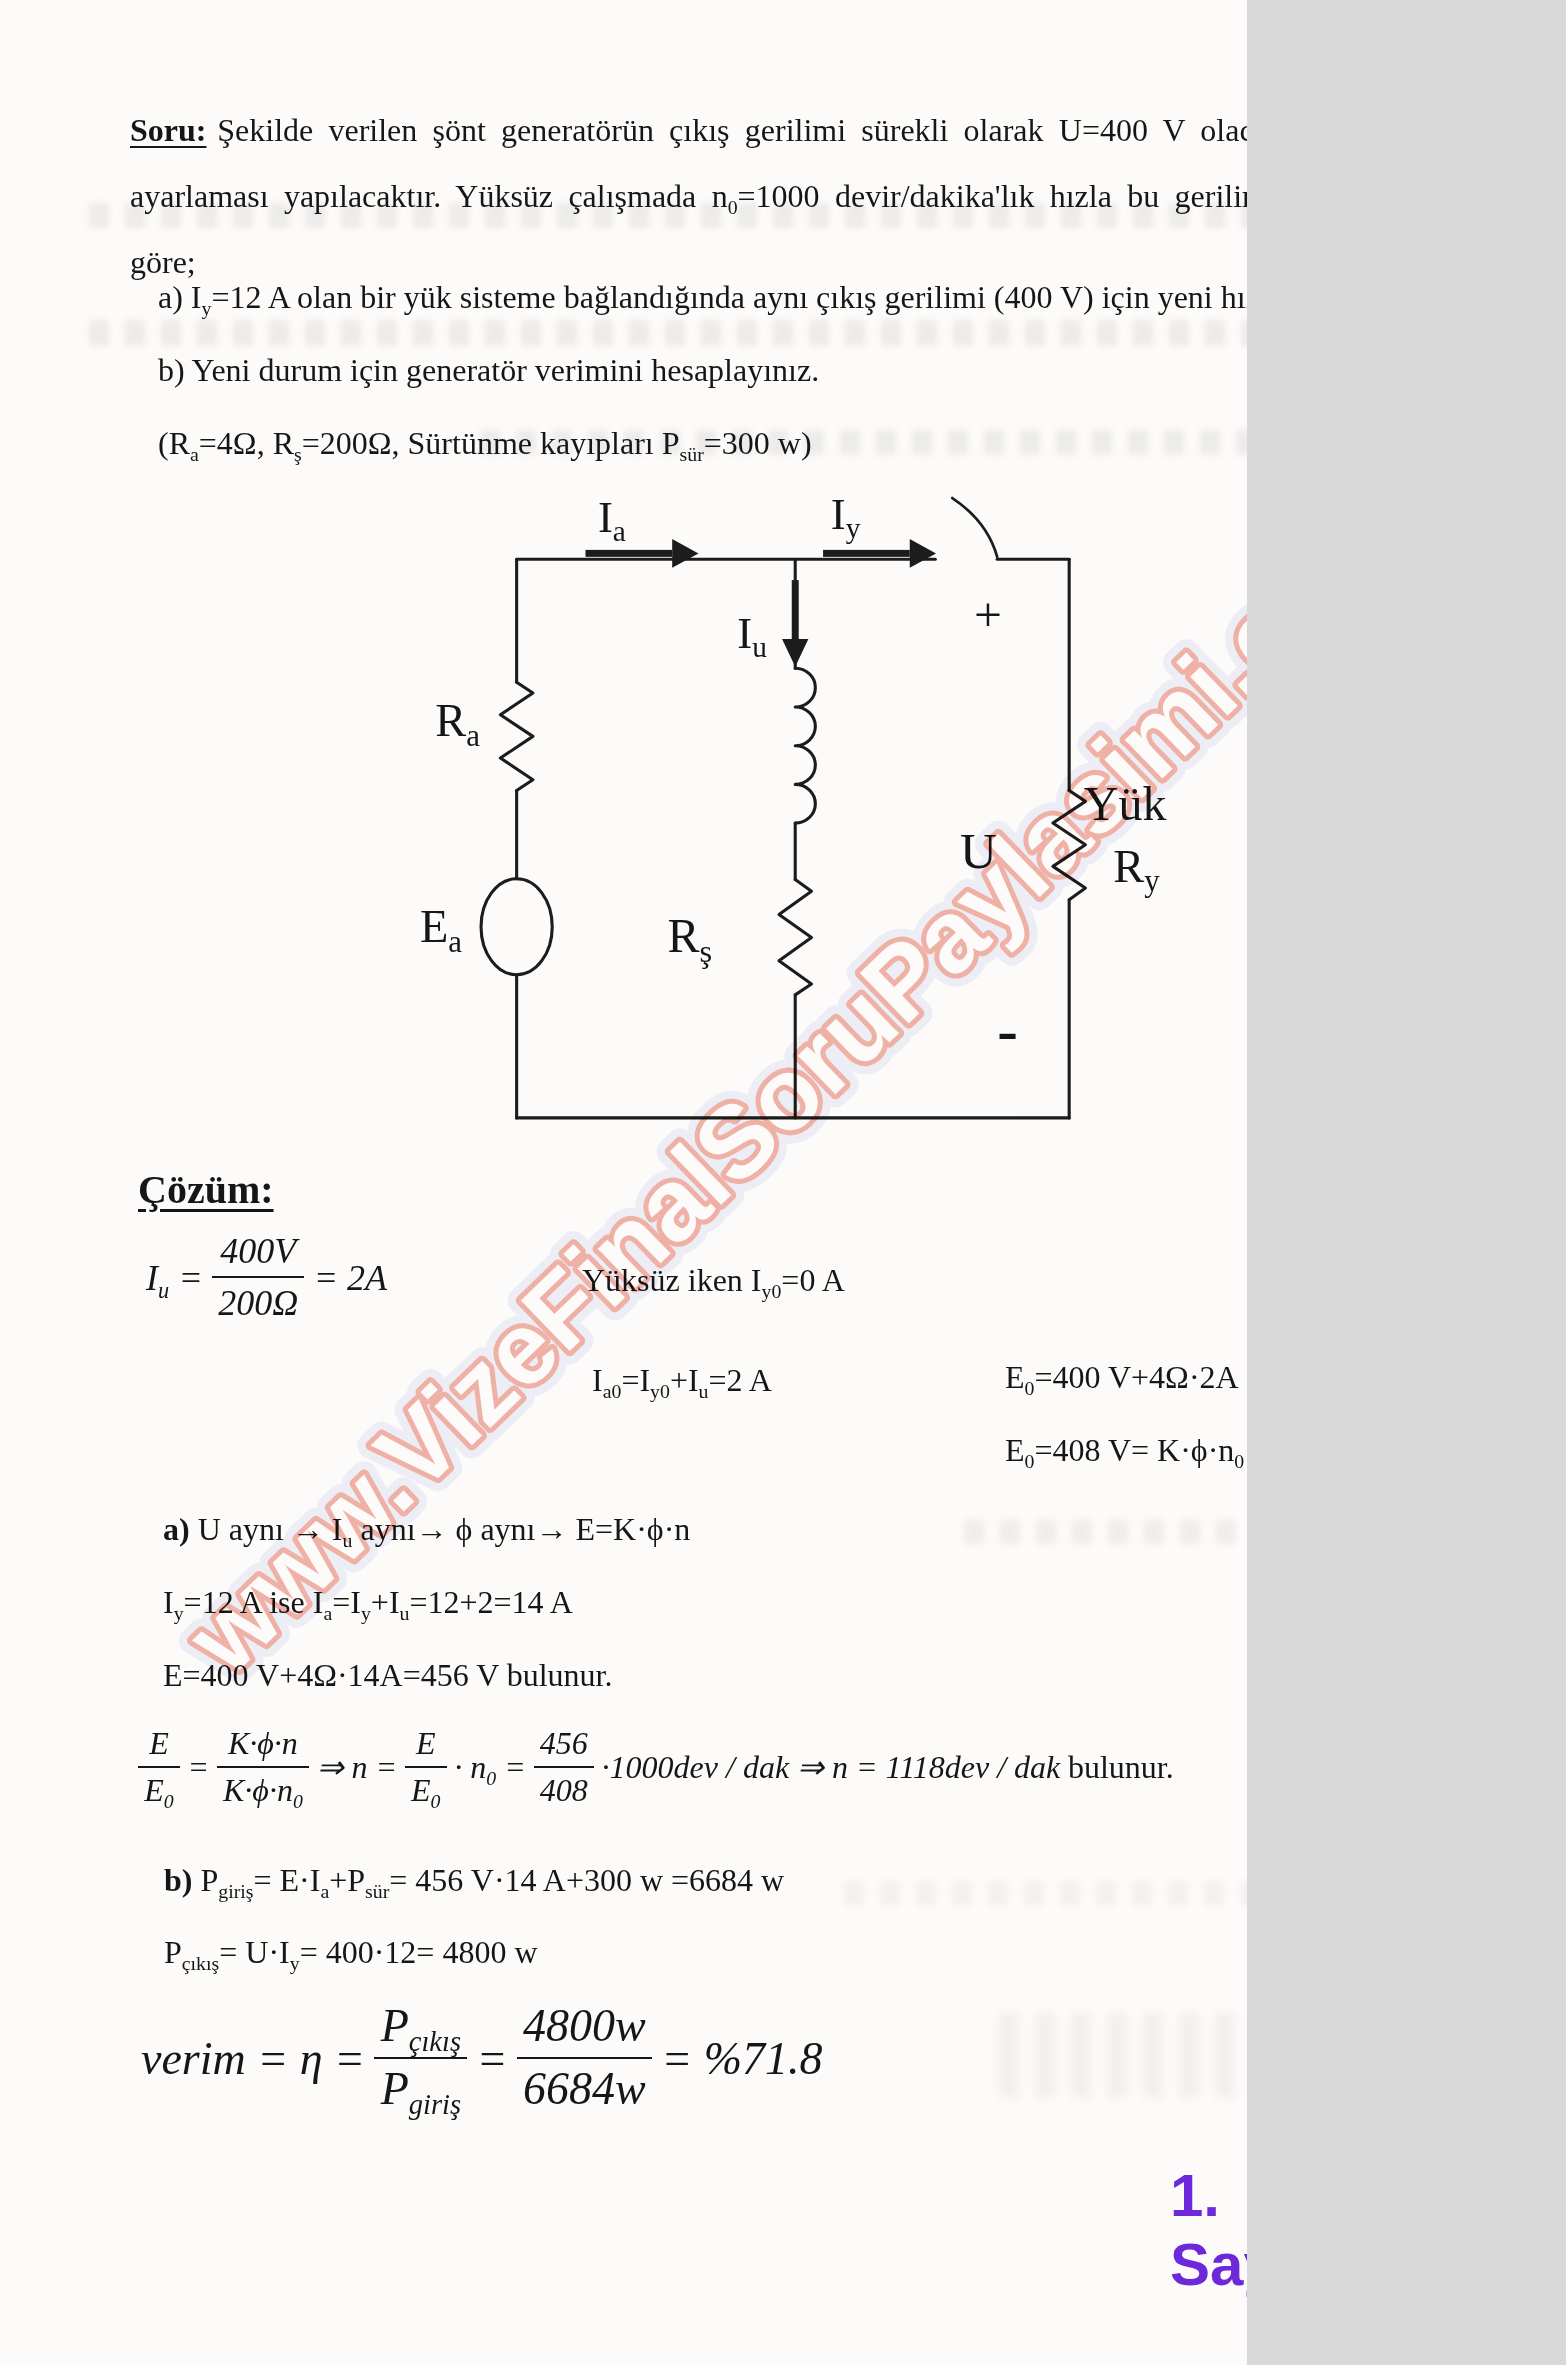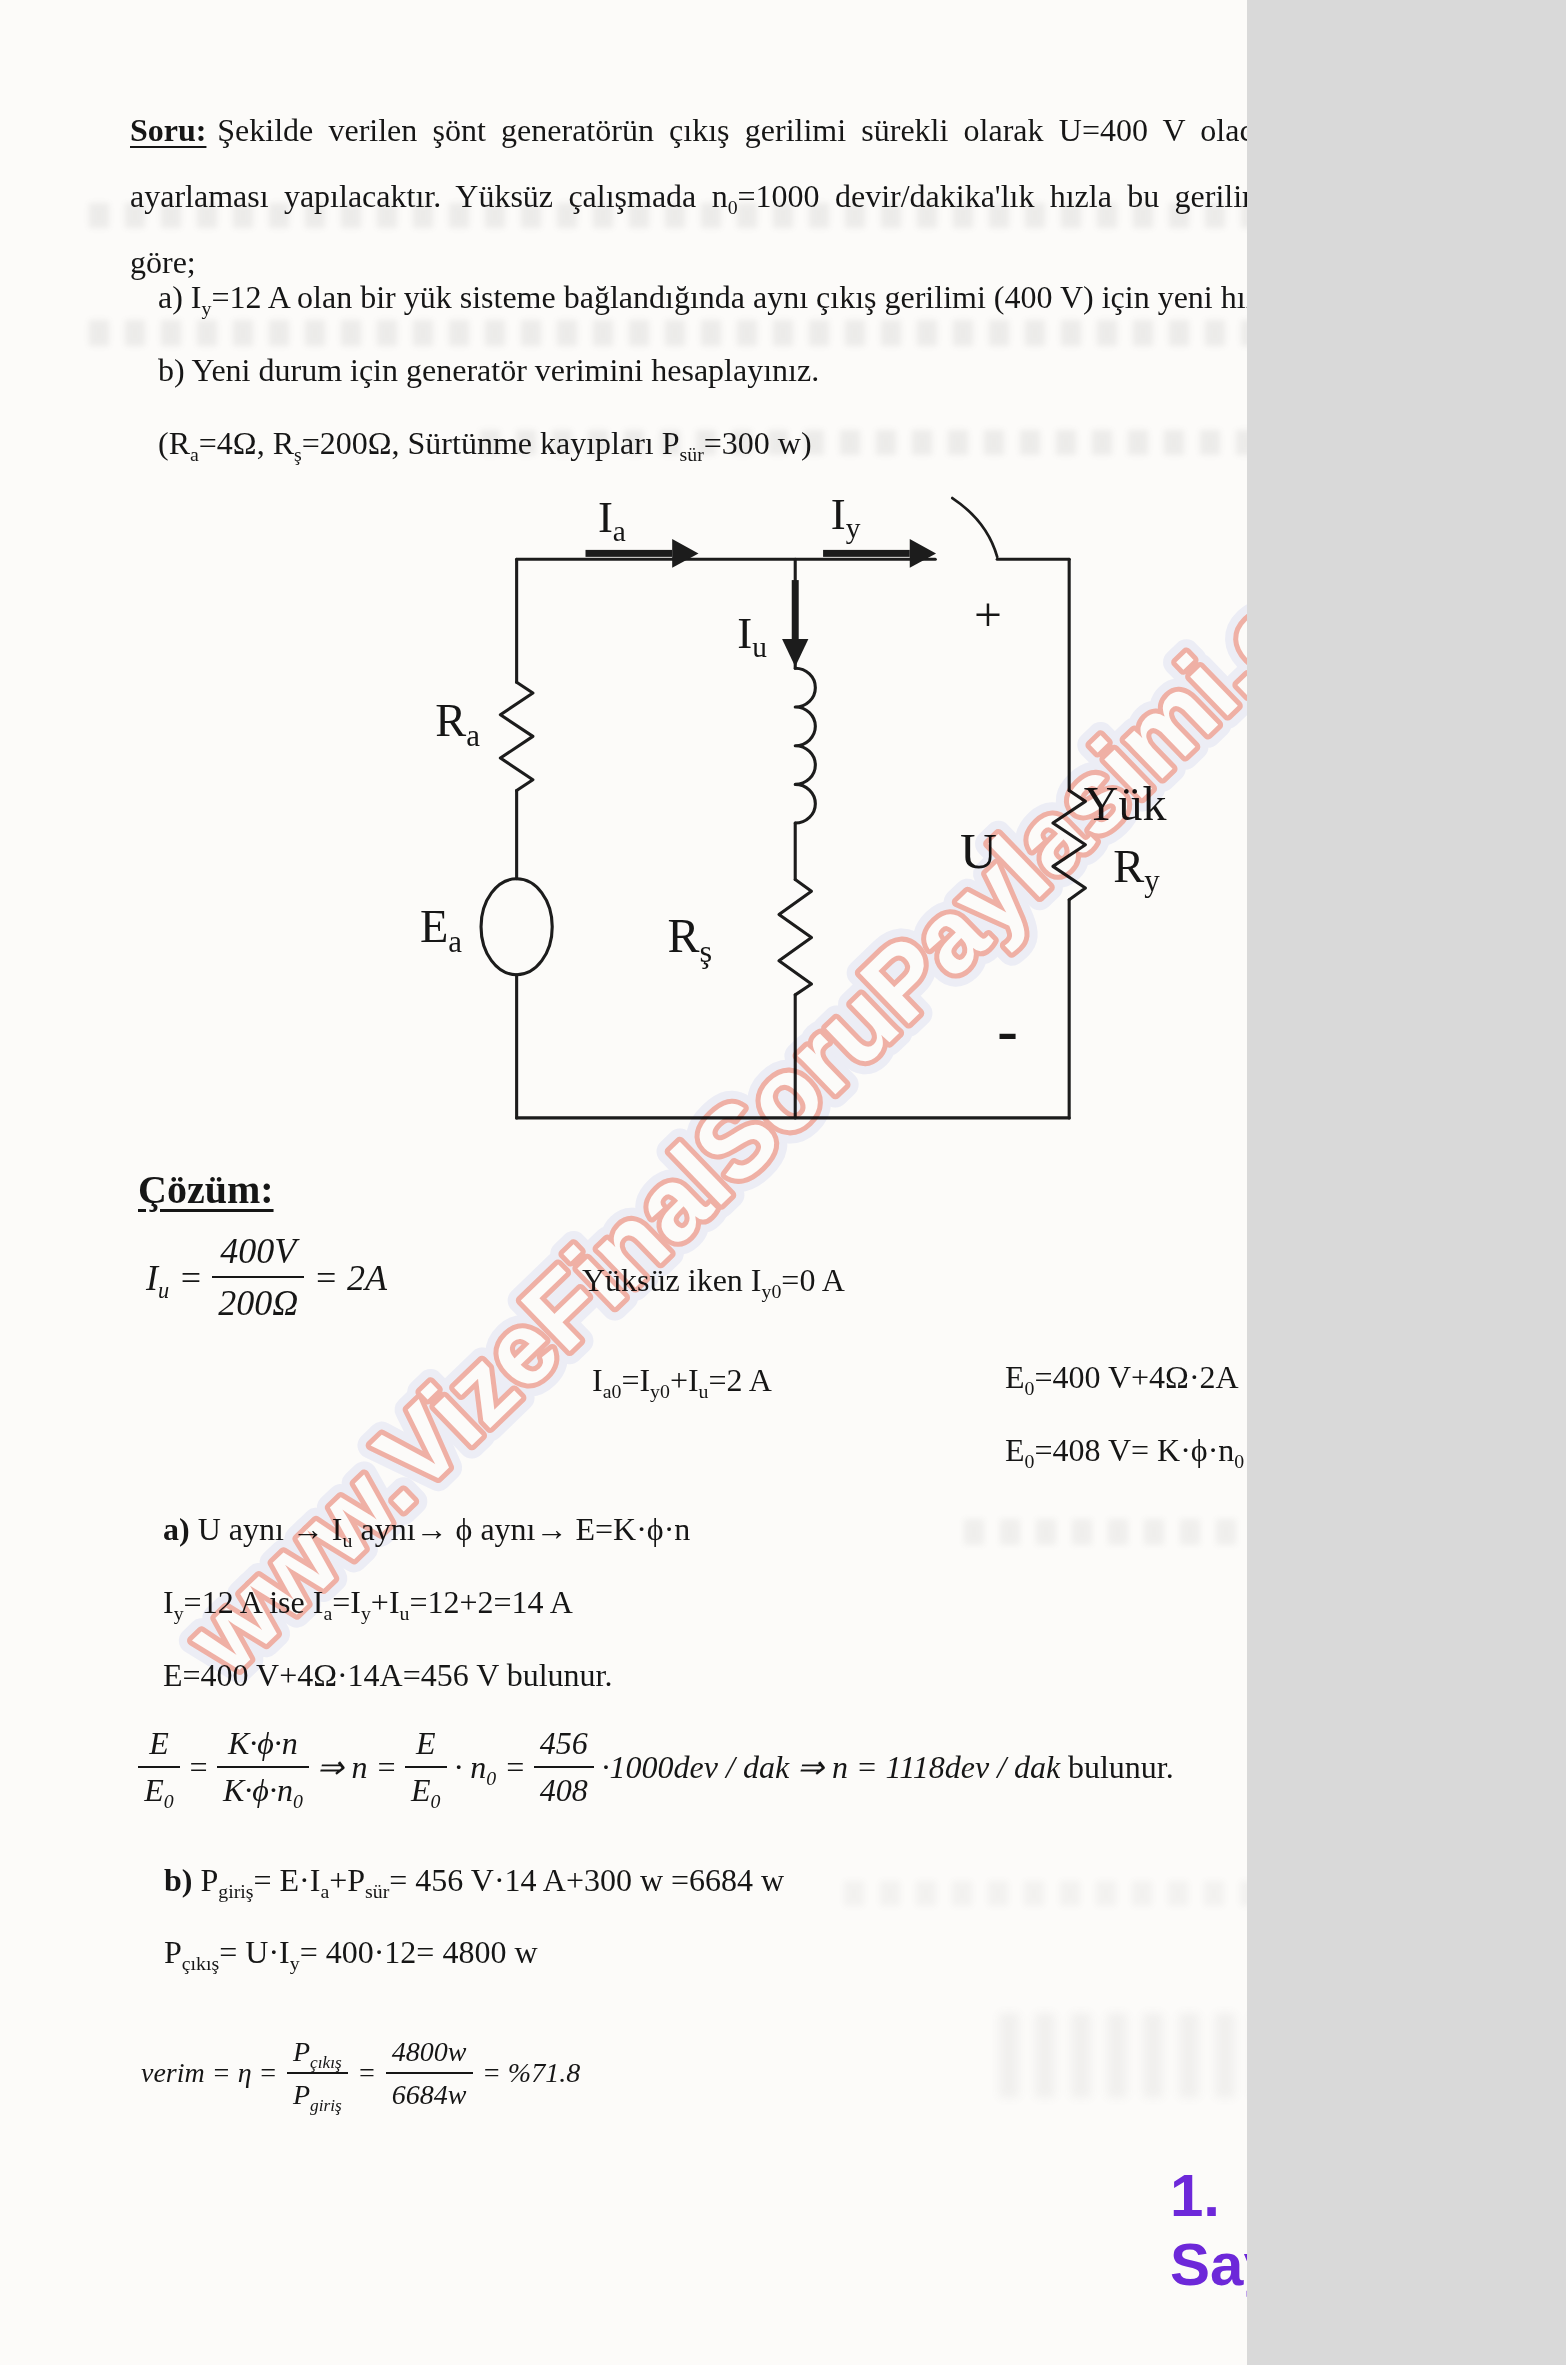--- a/index.html
+++ b/index.html
@@ -155,21 +155,21 @@
         <span class="num">456</span>
         <span class="den">408</span>
       </span>
     <span>·1000dev / dak ⇒ n = 1118dev / dak</span>
     <span class="rm">bulunur.</span>
   </div>
 
   <div class="tline" style="left:136px;top:1862px;"><b>b)</b> P<sub>giriş</sub>= E·I<sub>a</sub>+P<sub>sür</sub>= 456 V·14 A+300 w =6684 w</div>
   <div class="tline" style="left:136px;top:1934px;">P<sub>çıkış</sub>= U·I<sub>y</sub>= 400·12= 4800 w</div>
 
-  <div class="eq" style="left:141px;top:2000px;font-size:28px;margin-top:36px;">
+  <div class="eq" style="left:141px;top:2000px;font-size:46px;">
     <span>verim = η =</span>
     <span class="frac">
         <span class="num">P<sub>çıkış</sub></span>
         <span class="den">P<sub>giriş</sub></span>
       </span>
     <span>=</span>
     <span class="frac">
         <span class="num">4800w</span>
         <span class="den">6684w</span>
       </span>

